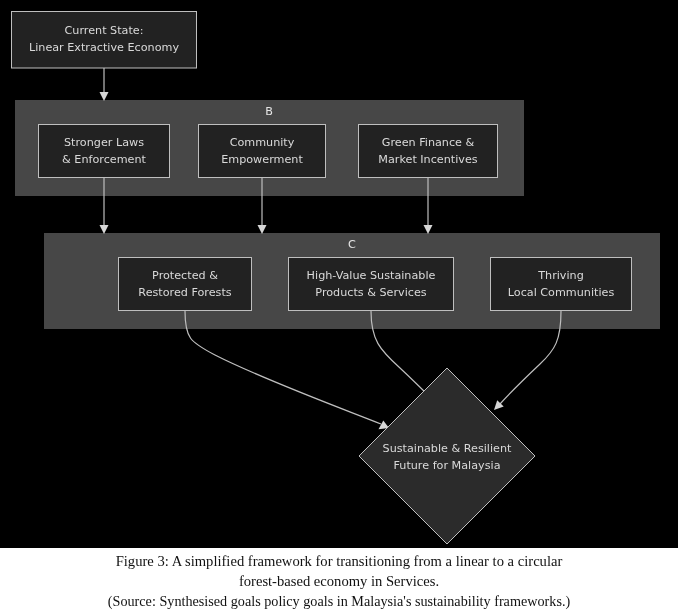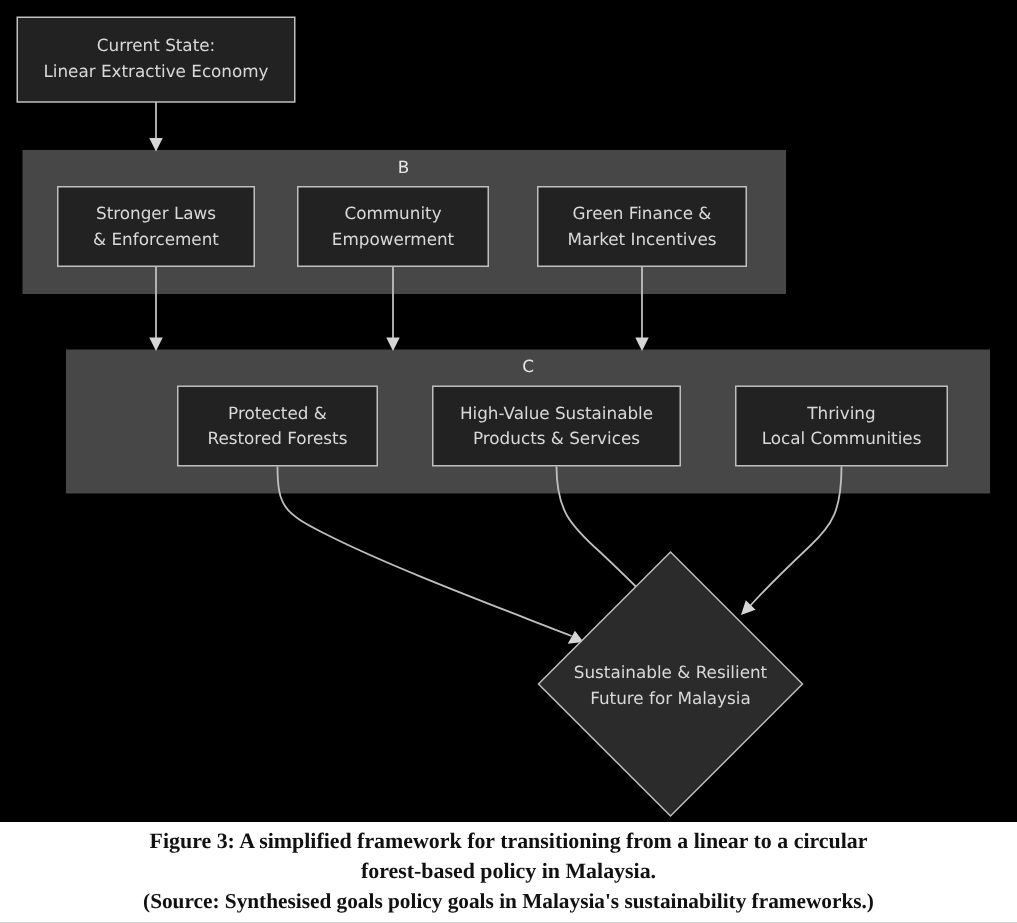--- a/index.html
+++ b/index.html
@@ -72,21 +72,20 @@
   }
   #caption-area {
     position: absolute;
     left: 0;
     top: 548px;
     width: 678px;
     height: 67px;
     background: #ffffff;
     box-sizing: border-box;
     padding-top: 4px;
-    font-weight: bold;
   }
   .caption-line {
     font-family: "Liberation Serif", "DejaVu Serif", serif;
     font-size: 14.6px;
     color: #111111;
     text-align: center;
     line-height: 1.37;
     white-space: nowrap;
   }
   .caption-line.source {
@@ -174,17 +173,17 @@
         <polygon class="node-diamond" points="447,368 535,456 447,544 359,456"></polygon>
         <text class="node-label" x="447" y="449">Sustainable &amp; Resilient</text>
         <text class="node-label" x="447" y="466">Future for Malaysia</text>
       </g>
 
     </svg>
   </div>
 
   <div id="caption-area">
     <div class="caption-line">Figure 3: A simplified framework for transitioning from a linear to a circular</div>
-    <div class="caption-line">forest-based policy in Malaysia.</div>
+    <div class="caption-line">forest-based economy in Services.</div>
     <div class="caption-line source">(Source: Synthesised goals policy goals in Malaysia's sustainability frameworks.)</div>
   </div>
 
 </div>
 
 </body></html>

